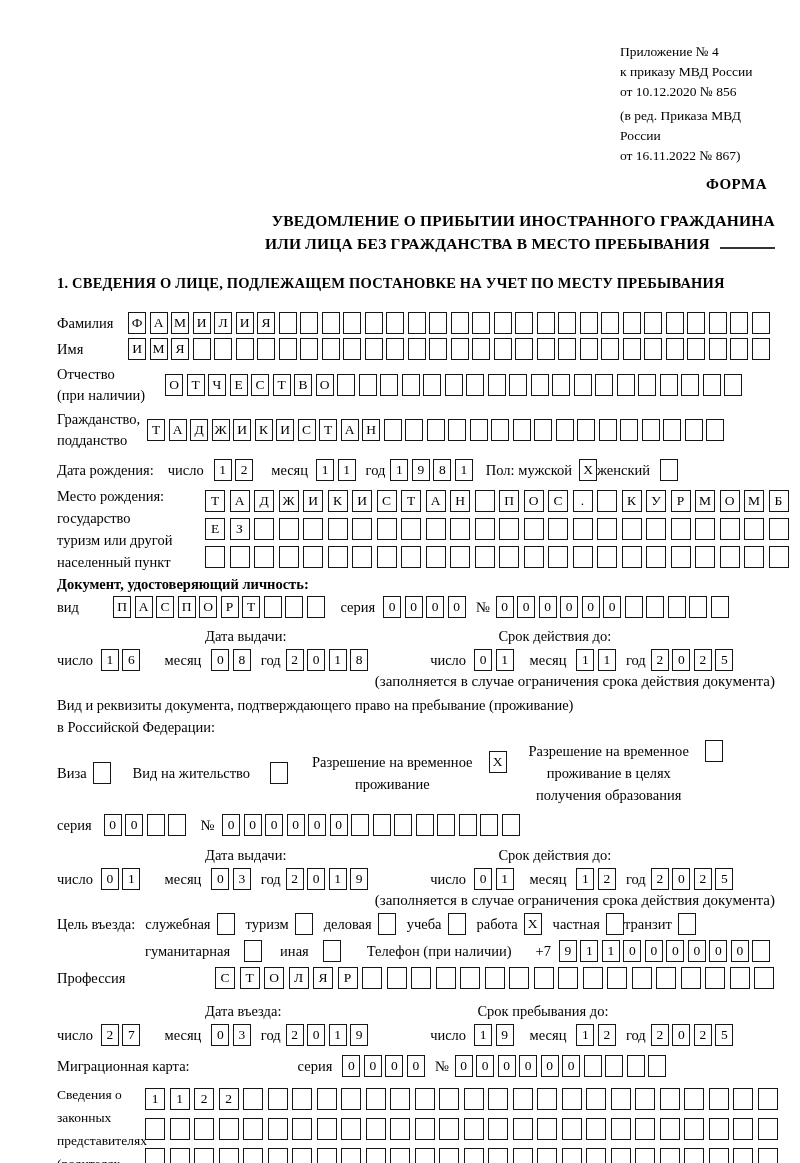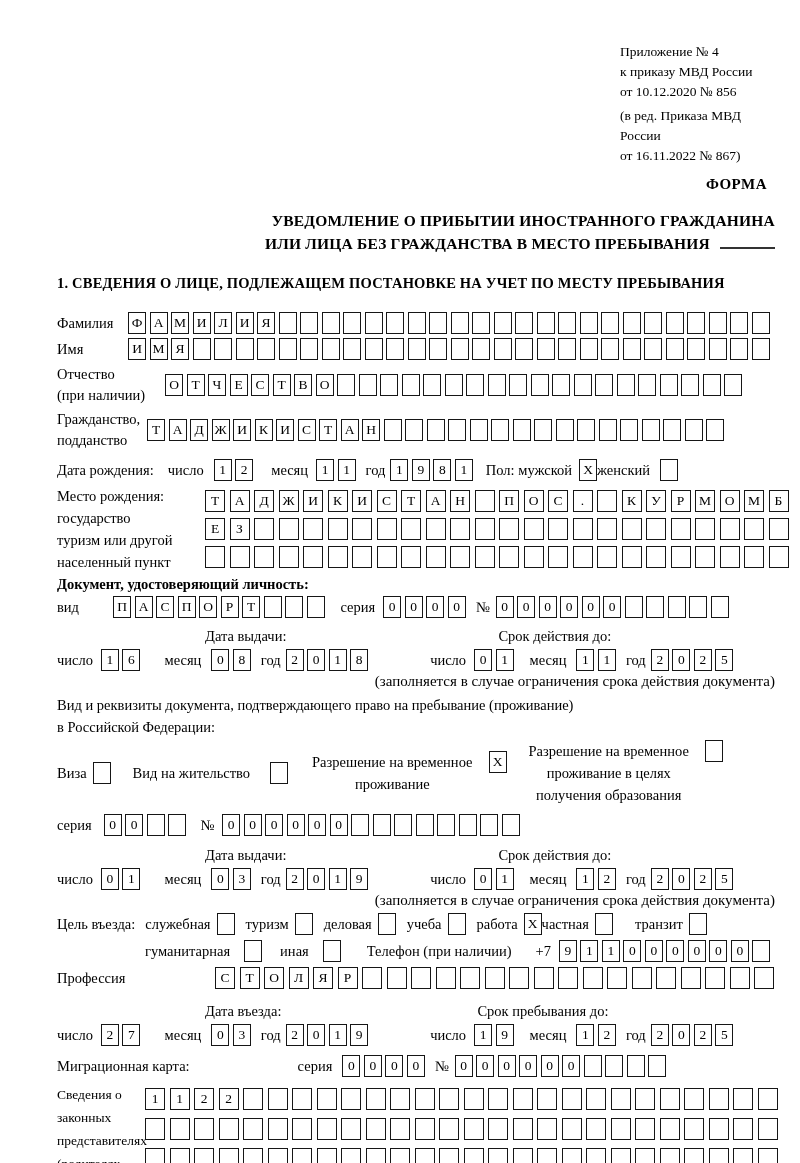--- a/index.html
+++ b/index.html
@@ -518,25 +518,25 @@
       <span class="cell"></span>
     </span>
     <span class="opt" style="margin-left:11px">
       <span class="lbl">учеба</span>
       <span class="cell"></span>
     </span>
     <span class="opt" style="margin-left:11px">
       <span class="lbl">работа</span>
       <span class="cell">X</span>
     </span>
-    <span class="opt" style="">
+    <span class="opt" style="margin-left:11px">
       <span class="lbl">частная</span>
       <span class="cell"></span>
     </span>
-    <span class="opt" style="margin-left:22px">
+    <span class="opt" style="margin-left:0">
       <span class="lbl">транзит</span>
       <span class="cell"></span>
     </span>
   </div>
 
   <div class="row" style="margin-top:5px">
     <span class="opt" style="margin-left:88px">
       <span class="lbl">гуманитарная</span>
       <span class="cell" style="margin-left:8px"></span>
     </span>

